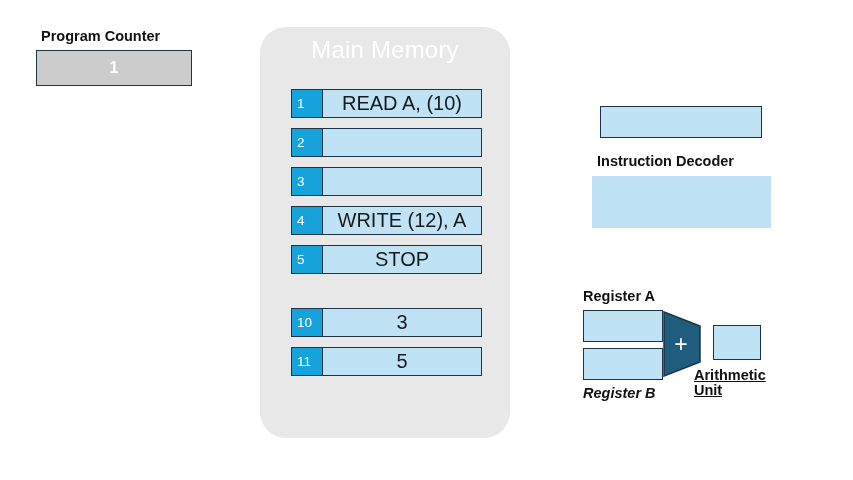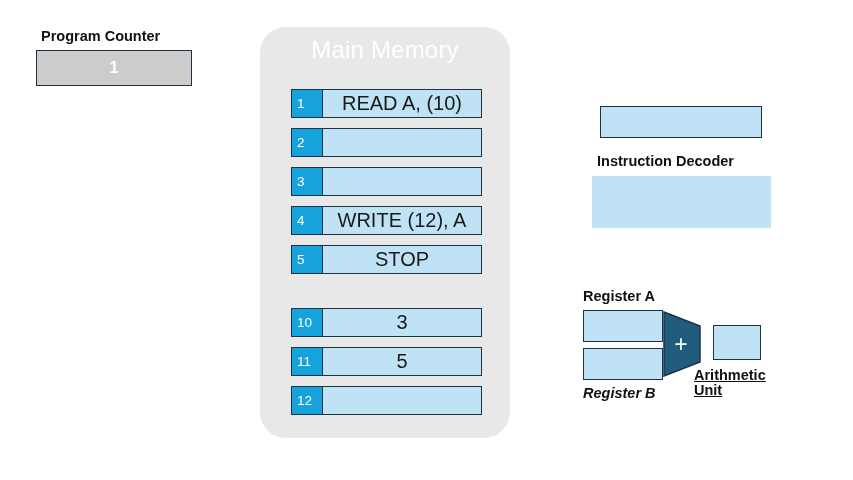--- a/index.html
+++ b/index.html
@@ -242,24 +242,20 @@
   </div>
 
   <div class="mem-row" style="top:308px">
     <span class="mem-index">10</span>
     <span class="mem-body">3</span>
   </div>
   <div class="mem-row" style="top:347px">
     <span class="mem-index">11</span>
     <span class="mem-body">5</span>
   </div>
-  <div class="mem-row" style="top:386px">
-    <span class="mem-index">12</span>
-    <span class="mem-body"></span>
-  </div>
 
   <div id="ir-box">
     <span></span>
   </div>
 
   <div class="label" id="decoder-label">Instruction Decoder</div>
   <div id="decoder-box">
     <span></span>
   </div>
 

